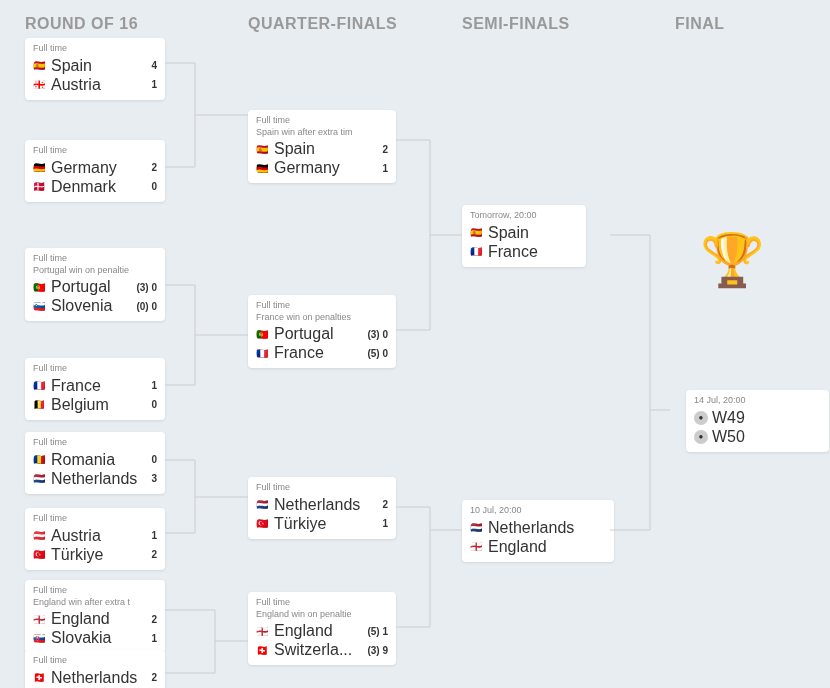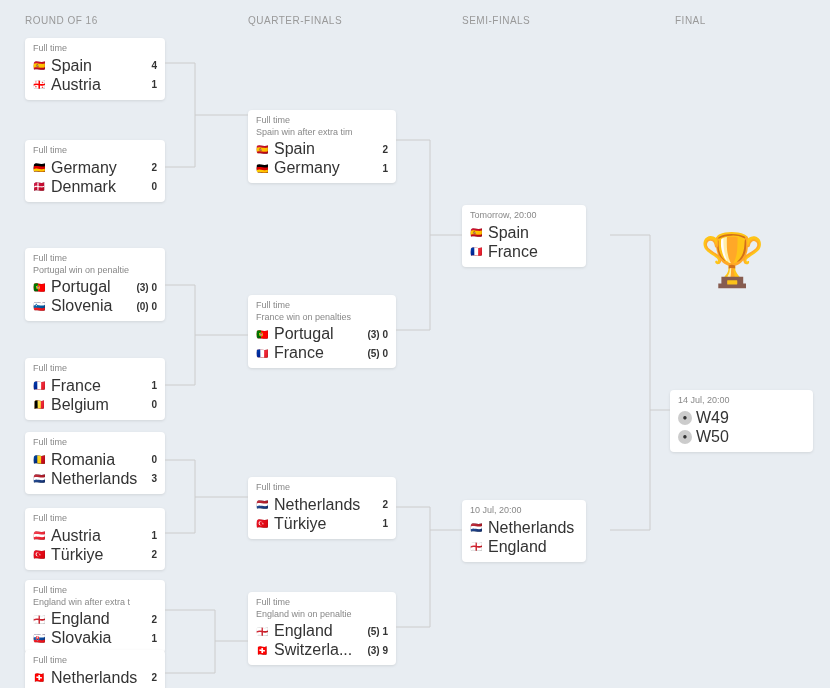--- a/index.html
+++ b/index.html
@@ -93,22 +93,22 @@
     .score {
       font-size: 10px;
       font-weight: bold;
       min-width: 12px;
       text-align: right;
     }
 
     .round-label {
       position: absolute;
       top: 0;
-      font-size: 10px;
-      font-weight: normal;
+      font-size: 16px;
+      font-weight: bold;
       color: #999;
       letter-spacing: 0.5px;
       text-transform: uppercase;
     }
   </style>
 </head>
 <body>
 
 <div class="bracket-wrapper">
 
@@ -344,39 +344,39 @@
     </div>
     <div class="match-team">
       <div class="team-info">
         <span class="flag-circle">🇫🇷</span>
         <span class="team-name">France</span>
       </div>
       <span class="score"></span>
     </div>
   </div>
 
-  <div class="match-abs" style="left:452px; top:490px; width:124px;">
+  <div class="match-abs" style="left:452px; top:490px; width:152px;">
     <div class="match-status">10 Jul, 20:00</div>
     <div class="match-team">
       <div class="team-info">
         <span class="flag-circle">🇳🇱</span>
         <span class="team-name">Netherlands</span>
       </div>
       <span class="score"></span>
     </div>
     <div class="match-team">
       <div class="team-info">
         <span class="flag-circle">🏴󠁧󠁢󠁥󠁮󠁧󠁿</span>
         <span class="team-name">England</span>
       </div>
       <span class="score"></span>
     </div>
   </div>
 
-  <div class="match-abs" style="left:660px; top:380px; width:143px;">
+  <div class="match-abs" style="left:676px; top:380px; width:143px;">
     <div class="match-status">14 Jul, 20:00</div>
     <div class="match-team">
       <div class="team-info">
         <span class="flag-circle" style="background:#ccc; font-size:8px;">●</span>
         <span class="team-name">W49</span>
       </div>
       <span class="score"></span>
     </div>
     <div class="match-team">
       <div class="team-info">

